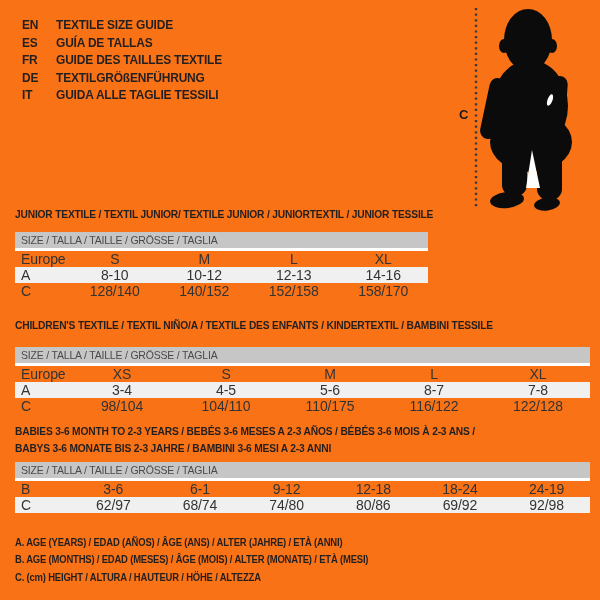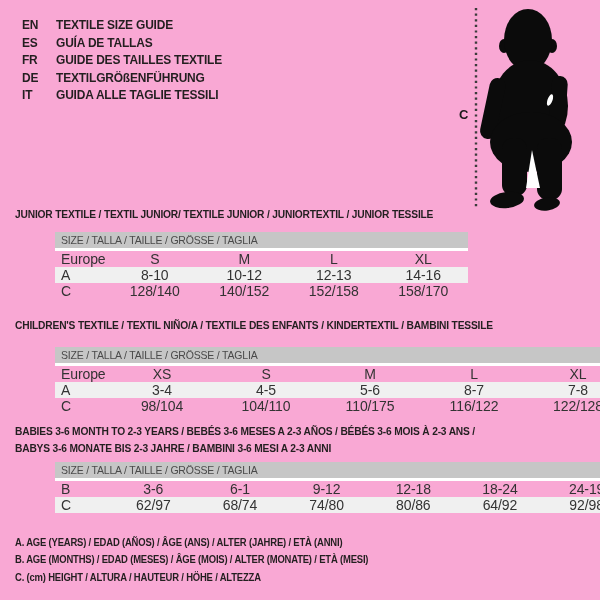--- a/index.html
+++ b/index.html
@@ -1,16 +1,16 @@
 <!DOCTYPE html>
 <html><head>
 <meta charset="utf-8">
 <style>
   html,body{margin:0;padding:0;background:#fff;}
-  .page{position:relative;width:600px;height:600px;background:#f9a8d4;overflow:hidden;
+  .page{position:relative;width:600px;height:600px;background:#f97316;overflow:hidden;
         font-family:"Liberation Sans",sans-serif;color:#231f20;}
 
   
   .lang-list{position:absolute;left:22px;top:16px;transform:scaleX(.92);transform-origin:0 0;}
   .lang-row{display:flex;line-height:17.5px;font-size:13px;font-weight:bold;letter-spacing:-.2px;}
   .lang-code{width:37px;flex:0 0 37px;}
 
   
   .figure-box{position:absolute;left:450px;top:0;width:150px;height:215px;}
 
@@ -18,21 +18,21 @@
   .tbl-section{position:absolute;left:15px;}
   #sec1{top:208px;width:413px;}
   #sec2{top:319px;width:575px;}
   #sec3{top:423px;width:575px;}
   .tbl-title{font-size:11px;font-weight:bold;letter-spacing:-.2px;line-height:13px;
              white-space:nowrap;transform:scaleX(.93);transform-origin:0 0;}
   #sec1 .tbl-title{margin-bottom:11px;}
   #sec2 .tbl-title{margin-bottom:15px;}
   #sec3 .tbl-title{line-height:17px;margin-bottom:5px;}
 
-  table{border-collapse:separate;border-spacing:0;table-layout:fixed;width:100%;margin-left:40px;}
+  table{border-collapse:separate;border-spacing:0;table-layout:fixed;width:100%;}
   col.label-col{width:55px;}
   tr.size-bar td{background:#c6c6c6;color:#4a4a4a;font-size:10.5px;letter-spacing:-.2px;
                  padding:2px 0 2px 6px;height:11px;border-bottom:3px solid #fff;}
   tbody td{font-size:14px;color:#333333;text-align:center;height:15.5px;padding:0;
            letter-spacing:-.1px;}
   tbody td.row-label{text-align:left;padding-left:6px;}
   tbody tr:nth-child(even) td{background:#f0f0f0;}
 
   
   .footnotes{position:absolute;left:15px;top:534px;white-space:nowrap;
@@ -210,21 +210,21 @@
             <td>12-18</td>
             <td>18-24</td>
             <td>24-19</td>
           </tr>
           <tr>
             <td class="row-label">C</td>
             <td>62/97</td>
             <td>68/74</td>
             <td>74/80</td>
             <td>80/86</td>
-            <td>64/92</td>
+            <td>69/92</td>
             <td>92/98</td>
           </tr>
         </tbody>
       </table>
   </section>
 
   <div class="footnotes">
     <div class="footnote">A. AGE (YEARS) / EDAD (AÑOS) / ÂGE (ANS) / ALTER (JAHRE) / ETÀ (ANNI)</div>
     <div class="footnote">B. AGE (MONTHS) / EDAD (MESES) / ÂGE (MOIS) / ALTER (MONATE) / ETÀ (MESI)</div>
     <div class="footnote">C. (cm) HEIGHT / ALTURA / HAUTEUR / HÖHE / ALTEZZA</div>

